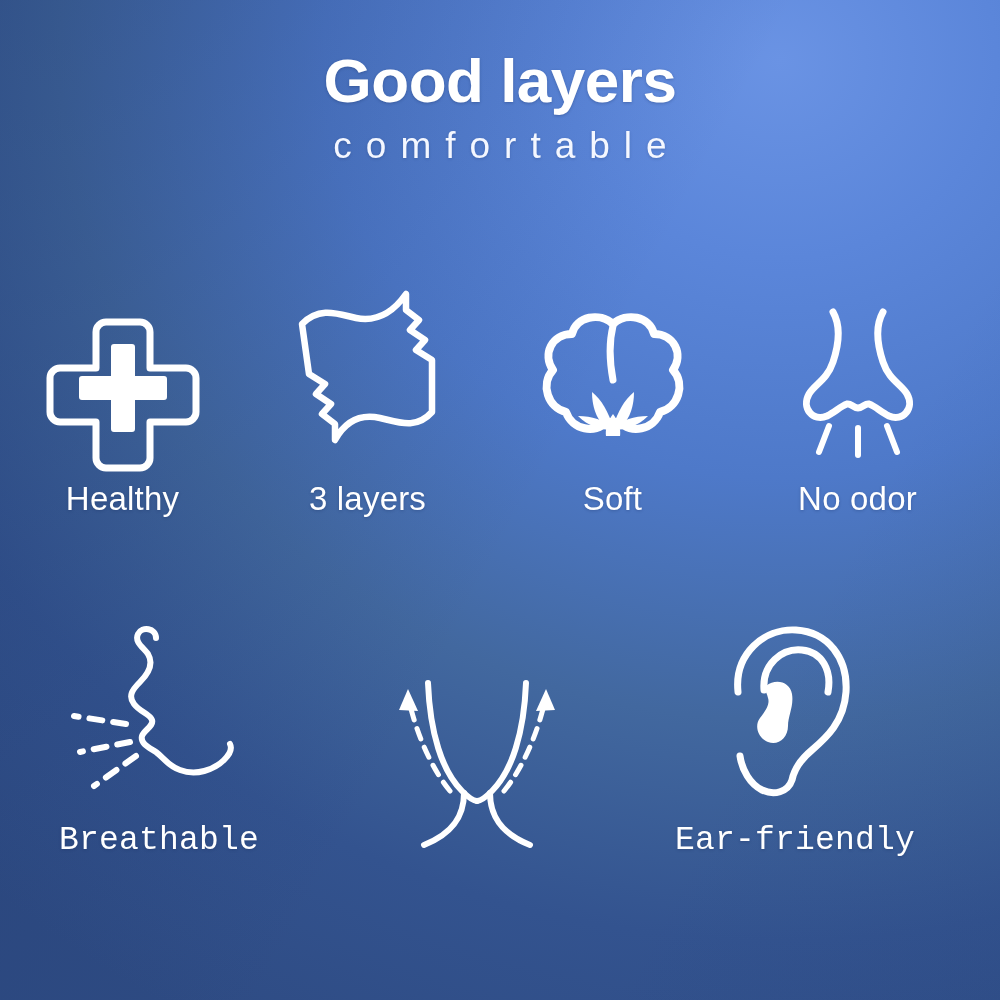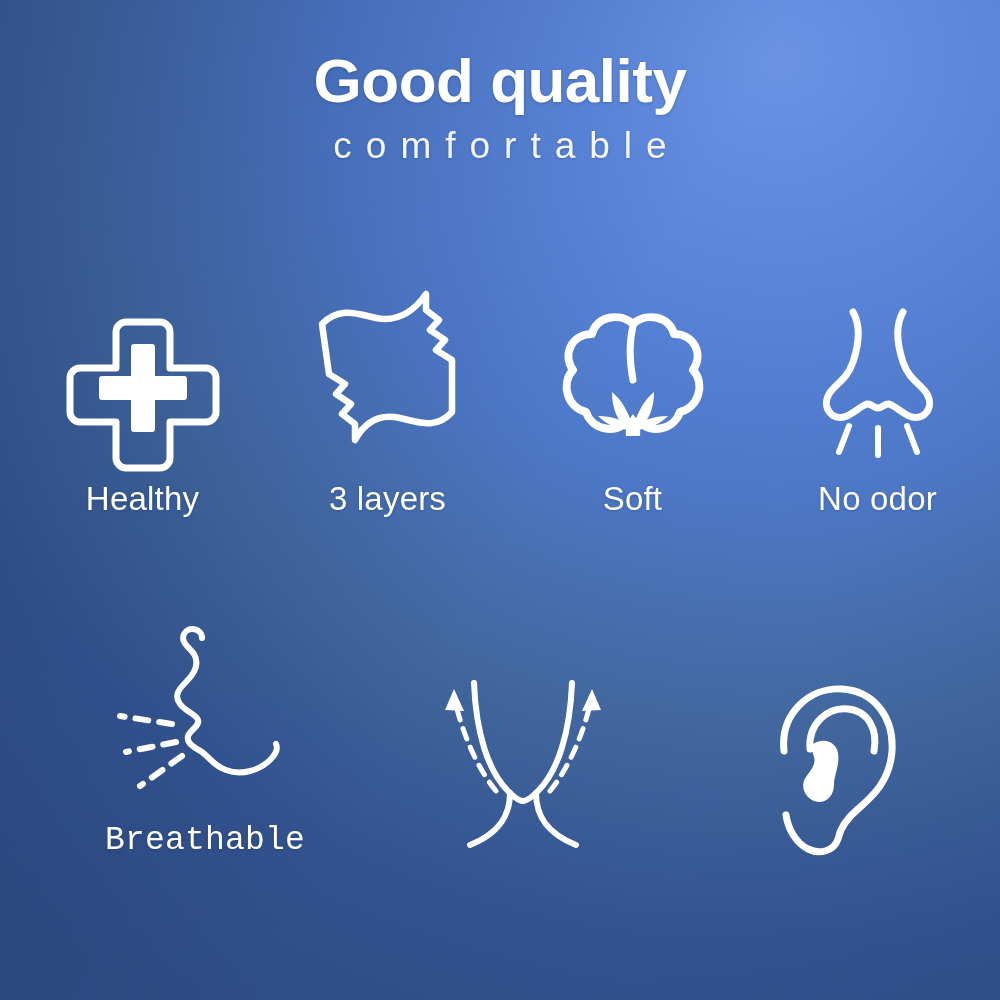--- a/index.html
+++ b/index.html
@@ -74,21 +74,21 @@
     line-height: 1.1;
     text-shadow: 0 1px 3px rgba(20,40,85,0.22);
   }
 
   
   .feature-row {
     position: absolute;
     left: 0;
     width: 100%;
     display: flex;
-    justify-content: flex-end;
+    justify-content: flex-start;
     align-items: flex-end;
   }
   #row-1 { top: 282px; }
   #row-2 { top: 612px; }
 
   .feature {
     display: flex;
     flex-direction: column;
     align-items: center;
     justify-content: flex-end;
@@ -130,21 +130,21 @@
   }
   #row-2 .feature-label { margin-top: 22px; font-family: Liberation Mono, monospace; }
 </style>
 </head>
 <body>
 
 <div id="poster">
   <div id="content">
 
     <div class="heading-block">
-      <span class="title">Good quality</span>
+      <span class="title">Good layers</span>
       <span class="subtitle">comfortable</span>
     </div>
 
     <div class="feature-row" id="row-1">
 
       <div class="feature">
         <div class="feature-icon">
           <svg width="150" height="150" viewBox="0 0 150 150" aria-hidden="true">
 
             <path class="ico-stroke" stroke-width="7" d="M58 12 h34 a10 10 0 0 1 10 10 v36 h36 a10 10 0 0 1 10 10 v34
@@ -309,18 +309,19 @@
 
             <path class="ico-fill" d="M46 66
                      C 56 58, 70 62, 72 74
                      C 74 86, 68 96, 68 106
                      C 68 118, 58 126, 48 122
                      C 38 118, 34 106, 40 98
                      C 46 90, 50 84, 48 78
                      C 47 73, 44 70, 46 66 Z"></path>
           </svg>
         </div>
+        <div class="feature-label">Ear-friendly</div>
       </div>
 
     </div>
 
   </div>
 </div>
 
 </body></html>

